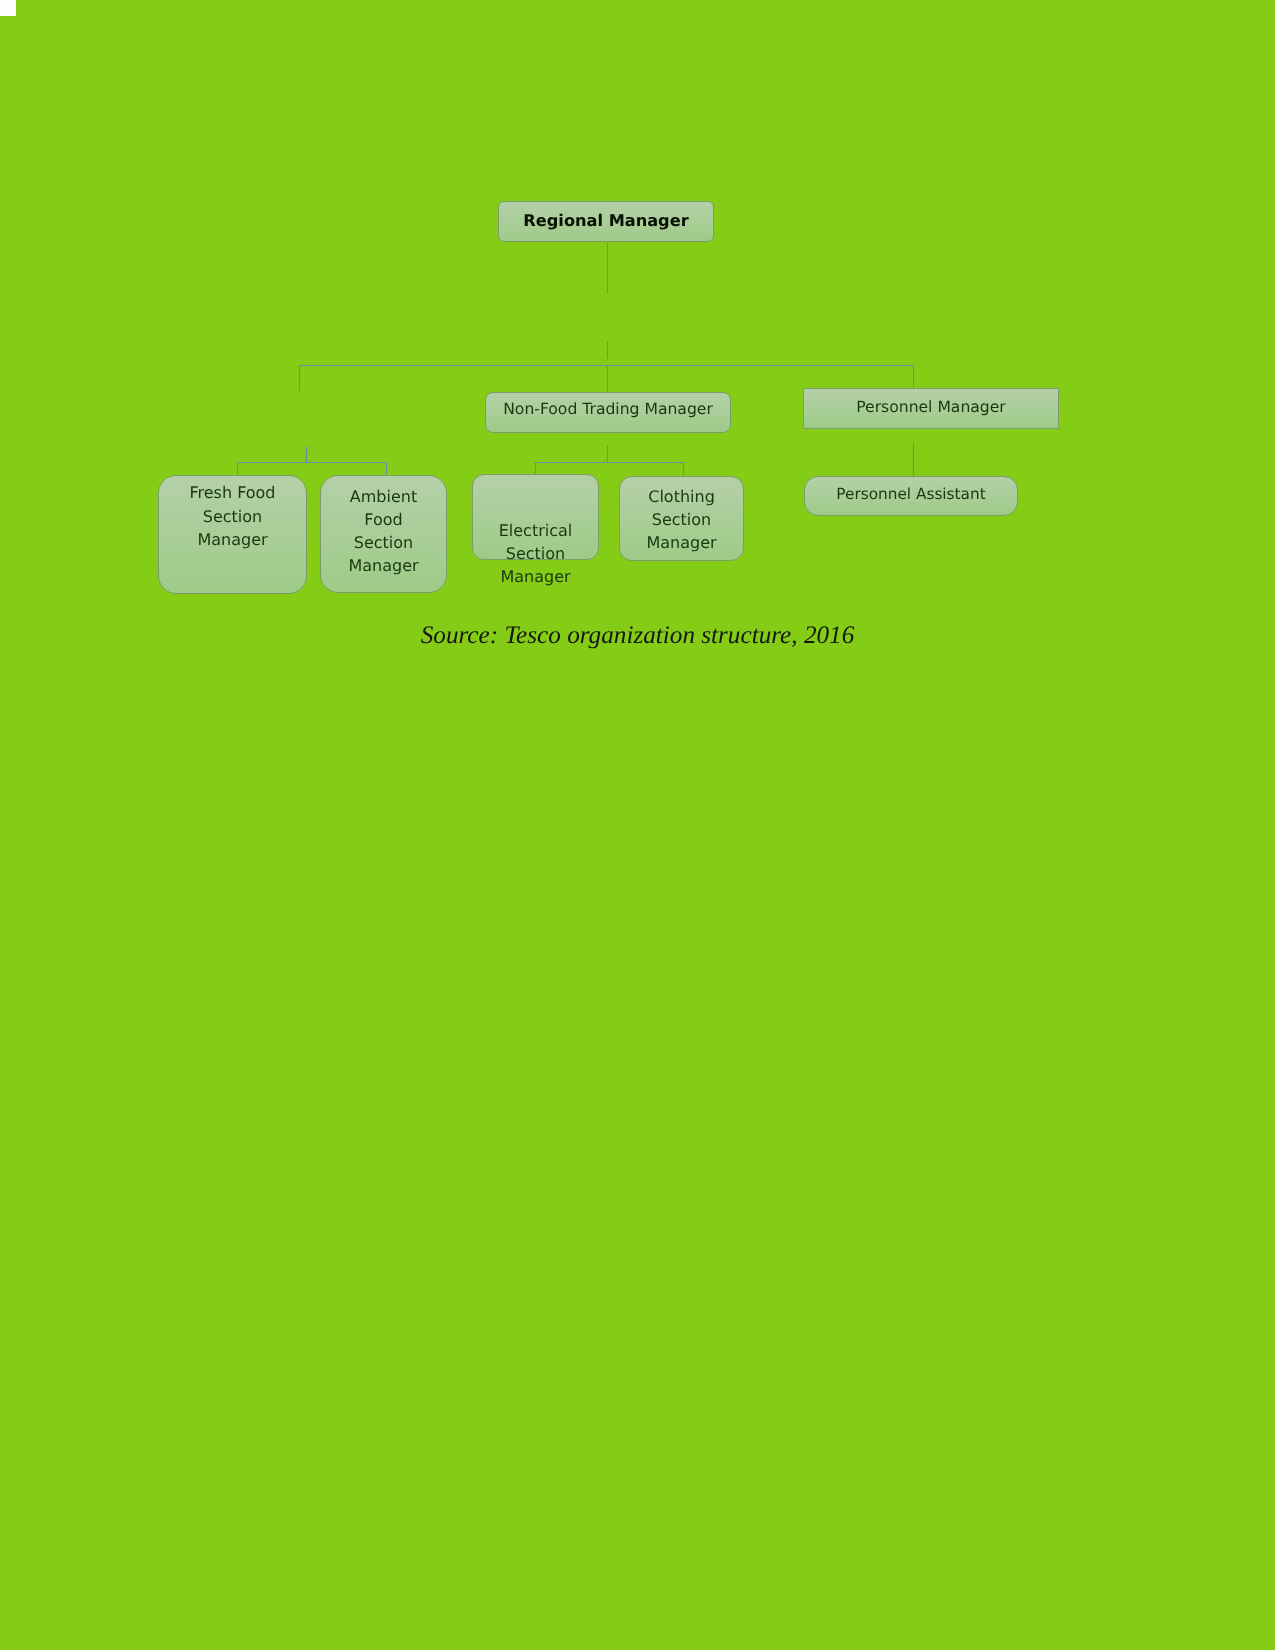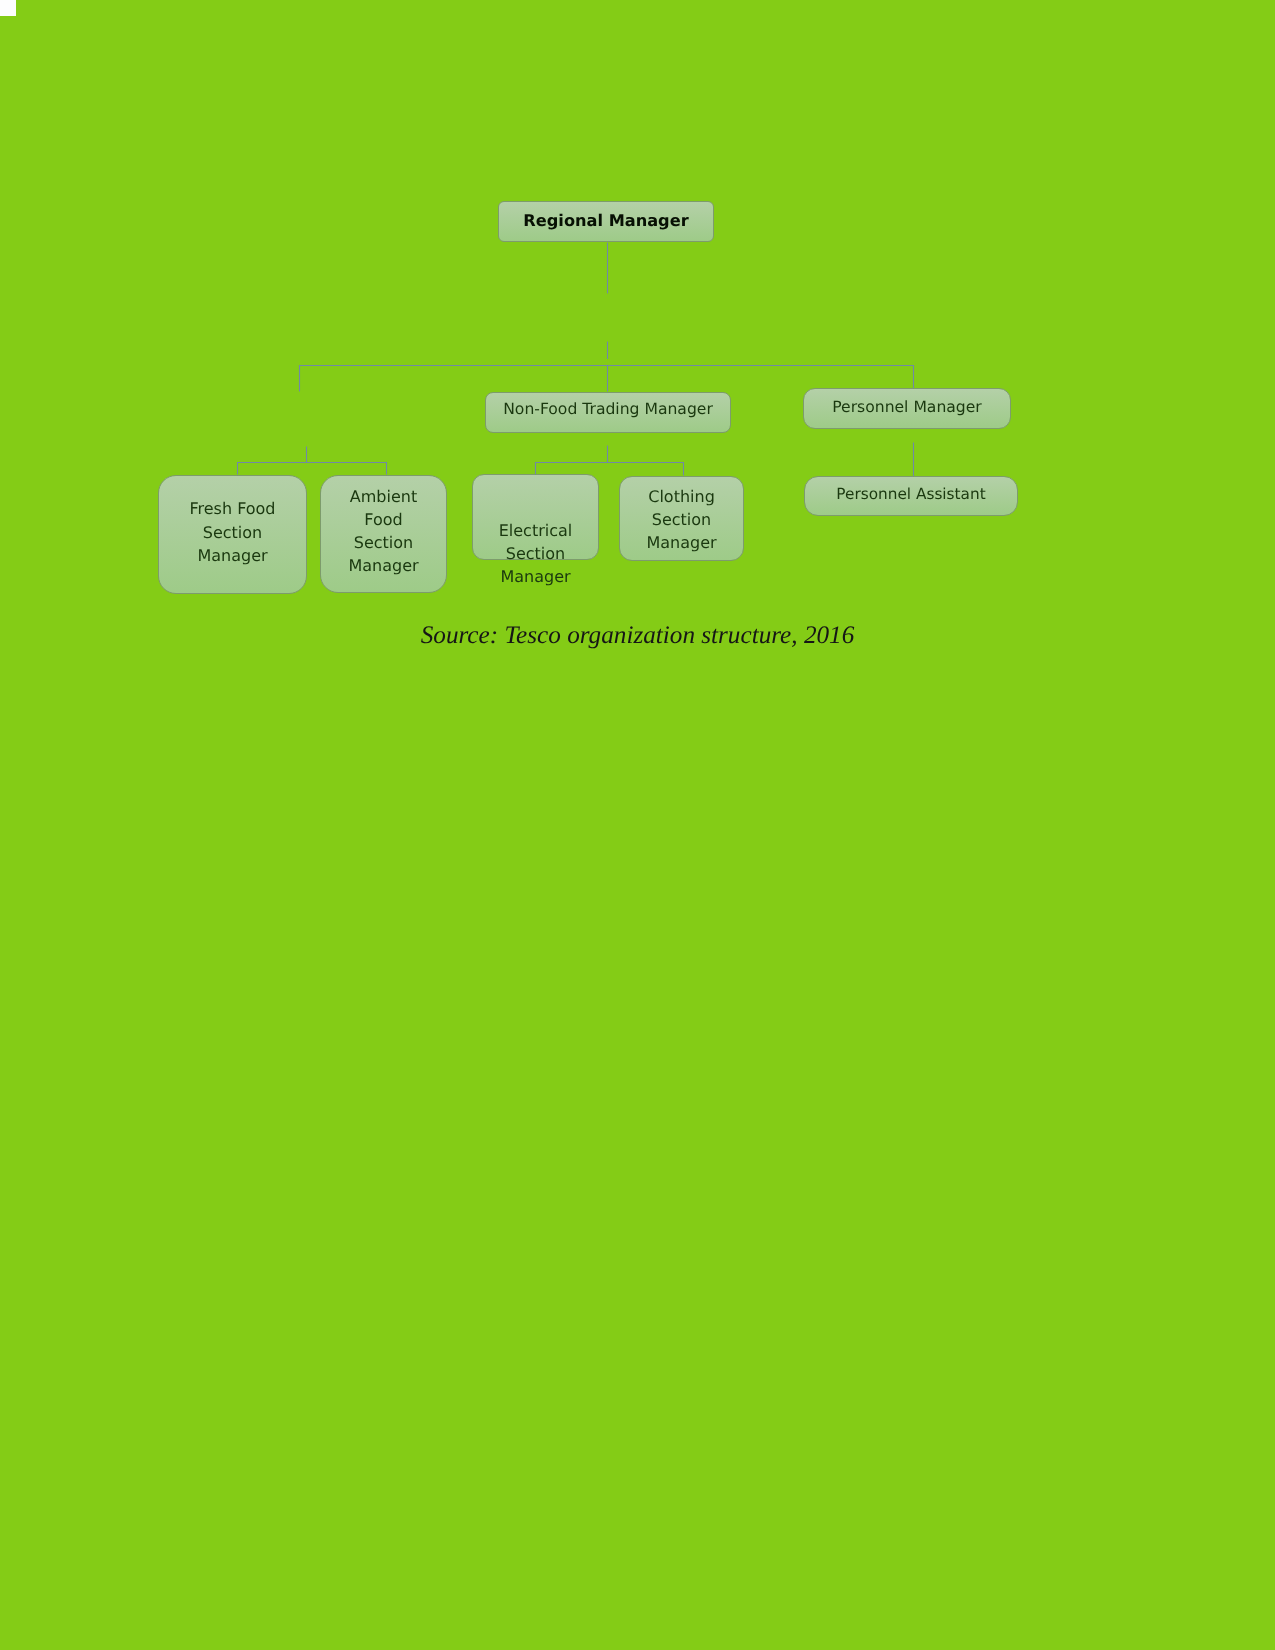--- a/index.html
+++ b/index.html
@@ -38,36 +38,36 @@
     font-style:italic;
     color:#161616;
     white-space:nowrap;
   }
 
   
   .n-regional  { left:498px; top:201px; width:216px; height:41px; border-radius:6px; }
   .n-store     { left:504px; top:294px; width:216px; height:40px; border-radius:6px; }
   .n-food      { left:203px; top:392px; width:216px; height:40px; border-radius:6px; }
   .n-nonfood   { left:485px; top:392px; width:246px; height:41px; border-radius:8px; }
-  .n-personnel { left:803px; top:388px; width:208px; height:41px; border-radius:12px; }
+  .n-personnel { left:803px; top:388px; width:256px; height:41px; border-radius:0; }
   .n-fresh     { left:158px; top:475px; width:149px; height:119px; border-radius:18px; }
   .n-ambient   { left:320px; top:475px; width:127px; height:118px; border-radius:18px; }
   .n-electrical{ left:472px; top:474px; width:127px; height:86px; border-radius:12px; }
   .n-clothing  { left:619px; top:476px; width:125px; height:85px; border-radius:13px; }
   .n-pa        { left:804px; top:476px; width:214px; height:40px; border-radius:14px; }
 
   
   .n-regional  .txt { top:9px;  font-size:16.2px; font-weight:bold; color:#071003; }
   .n-store     .txt { top:7px;   font-size:18.1px; }
   .n-food      .txt { top:8px; font-size:15.6px; }
   .n-nonfood   .txt { top:7px;   font-size:15.6px; }
   .n-personnel .txt { top:8.5px;   font-size:15.6px; }
   .n-pa        .txt { top:8px;   font-size:15.3px; }
 
-  .n-fresh     .txt { top:21px; font-size:16px; line-height:23.6px; }
+  .n-fresh     .txt { top:5px; font-size:16px; line-height:23.6px; }
   .n-ambient   .txt { top:8.7px; font-size:16px; line-height:23.2px; }
   .n-electrical .txt { top:8.8px; font-size:16px; line-height:23.2px;margin-top:35px; }
   .n-clothing  .txt { top:7.5px; font-size:16px; line-height:23.2px; }
 
   .caption { top:621.5px; font-size:25.2px; }
 </style>
 </head>
 <body>
 
 <div id="page">

